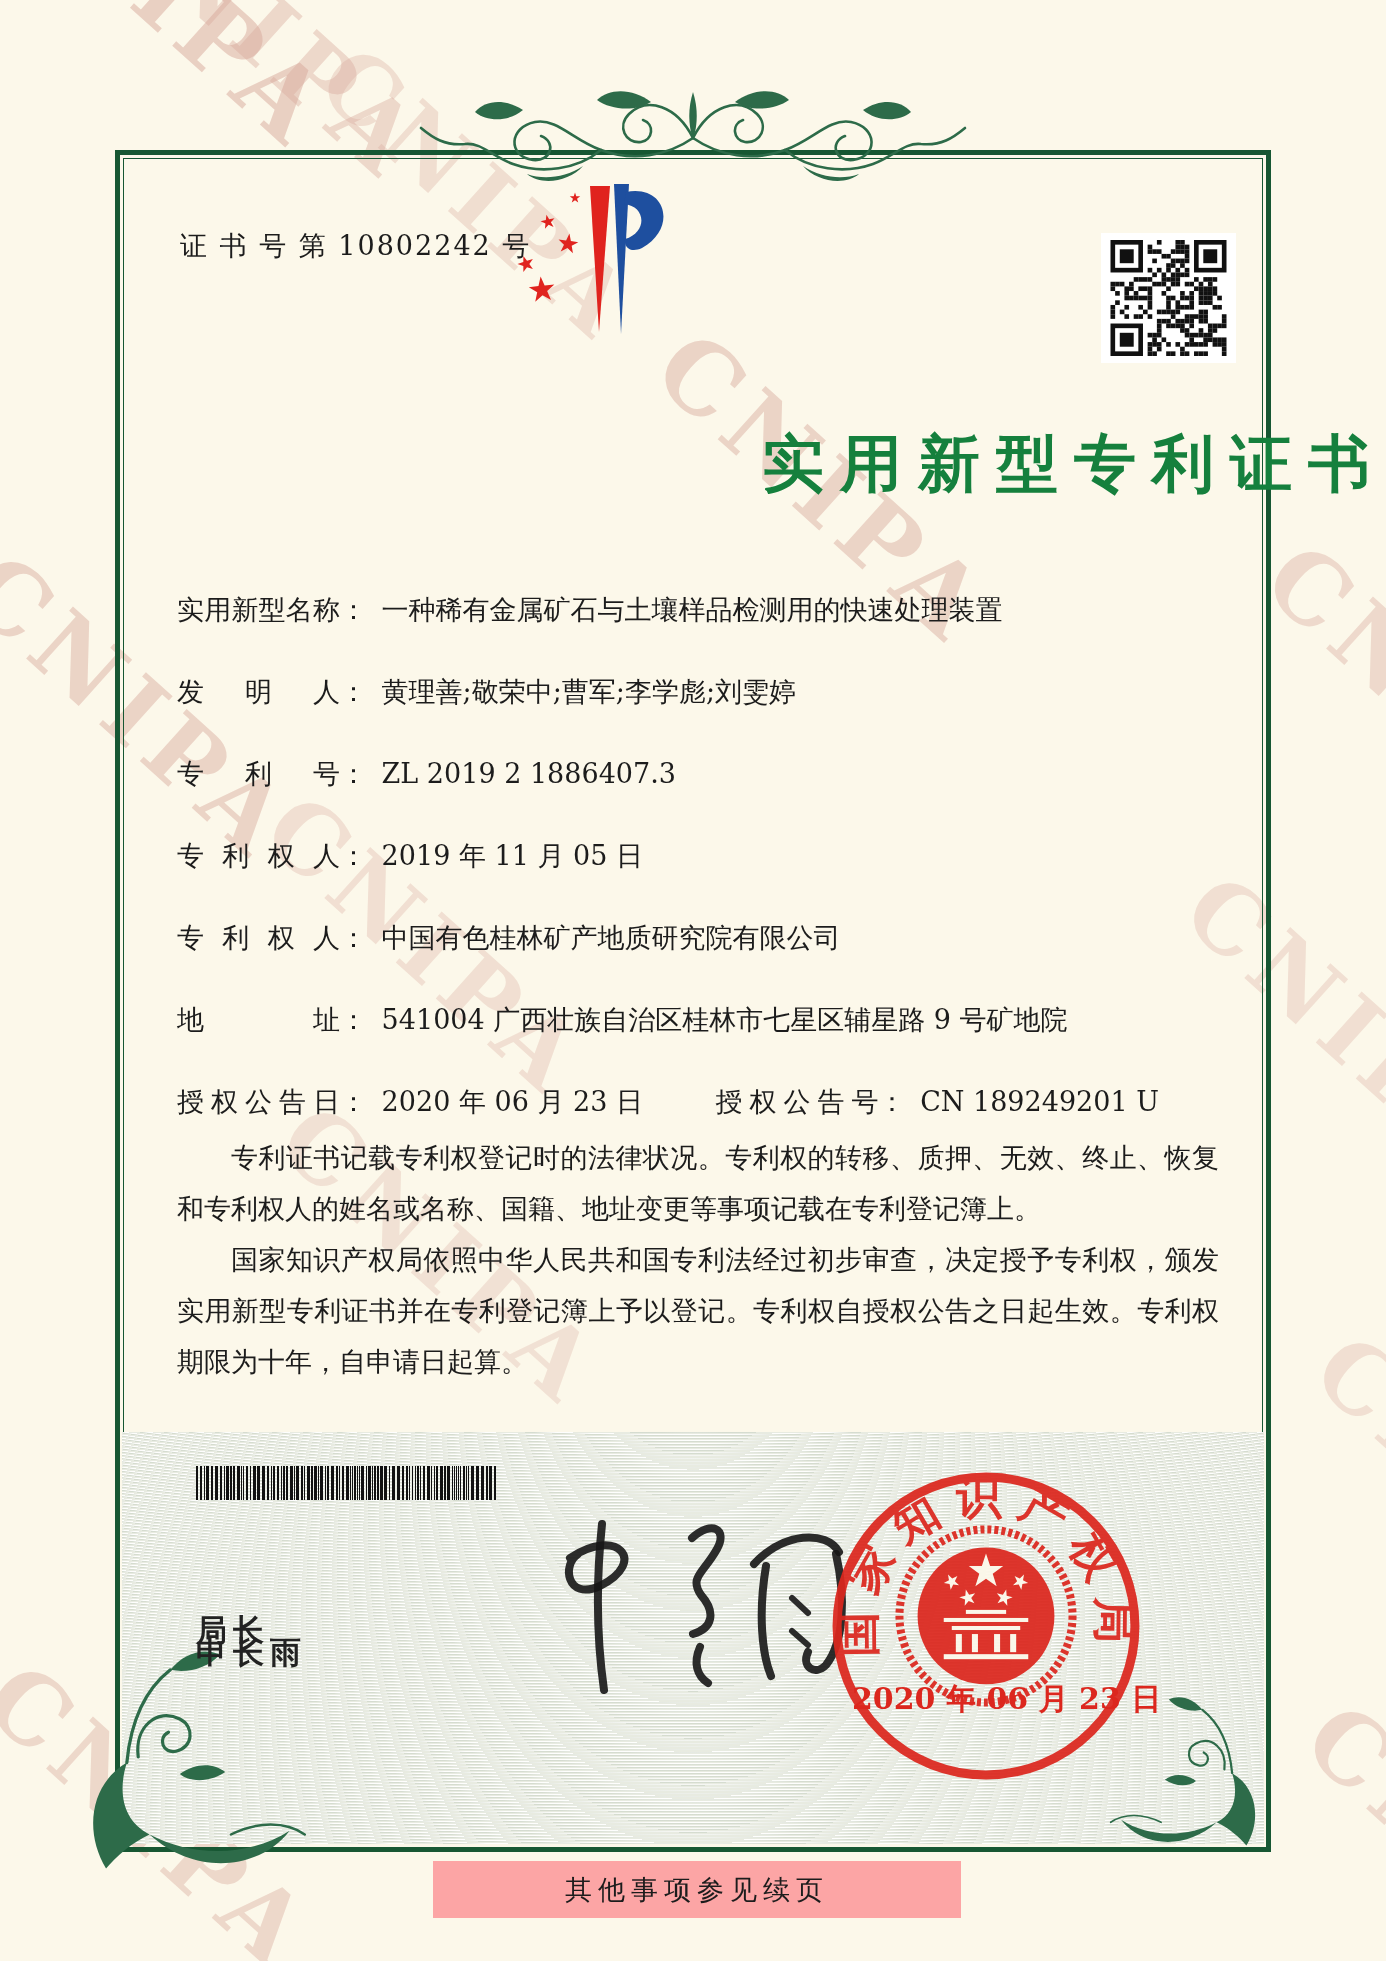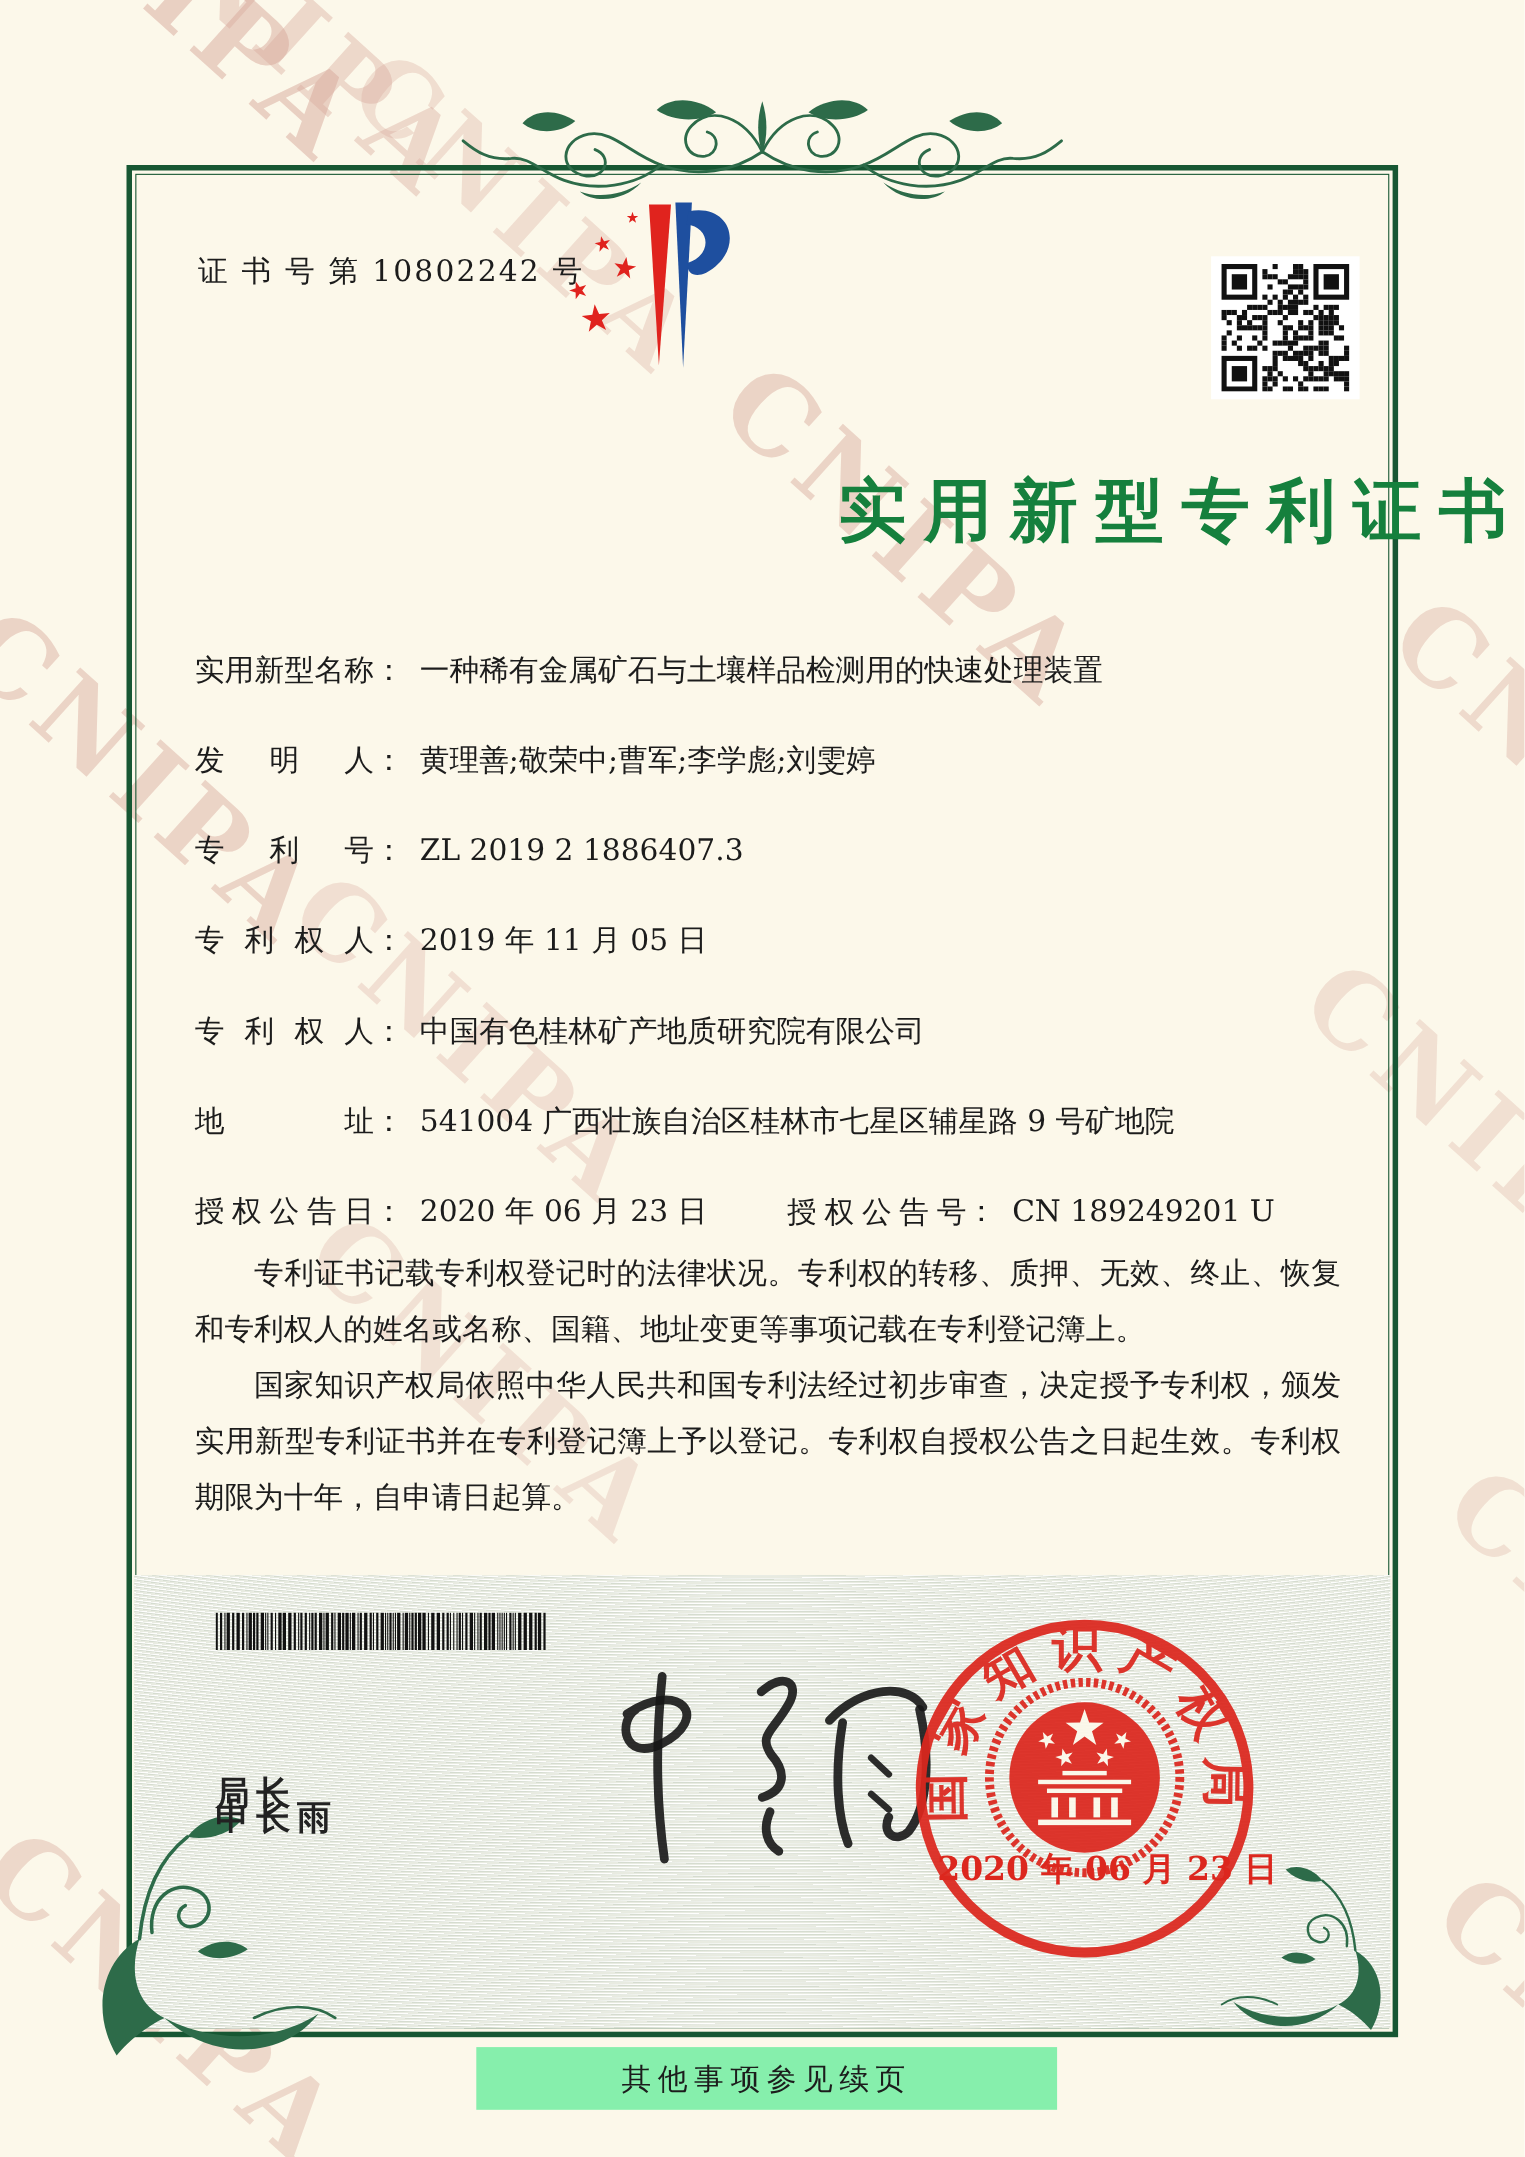--- a/index.html
+++ b/index.html
@@ -70,21 +70,21 @@
   .signature{position:absolute; left:540px; top:1502px; width:312px; height:212px; z-index:4;}
   .seal{position:absolute; left:825px; top:1465px; width:322px; height:322px; z-index:5; opacity:.93;}
   .seal-text{font-size:45px; font-weight:700; letter-spacing:14px; fill:var(--seal_red); font-family:"DejaVu Serif","Liberation Serif",serif;}
   .seal-date{
     position:absolute; left:852px; top:1679px; width:268px; z-index:6; text-align:center;
     font-size:30px; font-weight:600; color:var(--seal_red); white-space:nowrap;
   }
   .page-info{position:absolute; left:0; right:0; top:1789px; z-index:4; text-align:center; font-size:24px; letter-spacing:2px;}
   .footer-note{
     position:absolute; left:433px; top:1861px; width:528px; height:57px; z-index:4;
-    background:#86efac; display:flex; align-items:center; justify-content:center;
+    background:#fca5a5; display:flex; align-items:center; justify-content:center;
     font-size:27px; letter-spacing:6px;
   }
   svg{display:block;}
   .g-stroke{stroke:var(--ornament_green); fill:none; stroke-width:2.6; stroke-linecap:round;}
   .g-fill{fill:var(--ornament_green); stroke:none;}
   .sig{stroke:#161616; fill:none; stroke-width:8; stroke-linecap:round; stroke-linejoin:round; opacity:.9;}
 </style>
 </head>
 <body>
 

